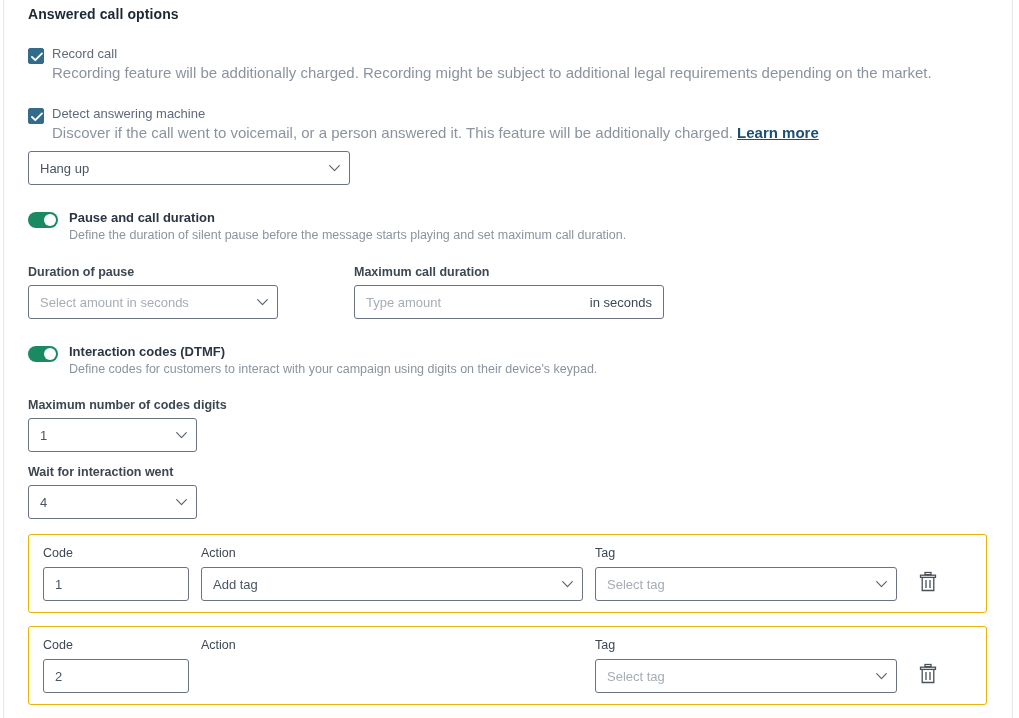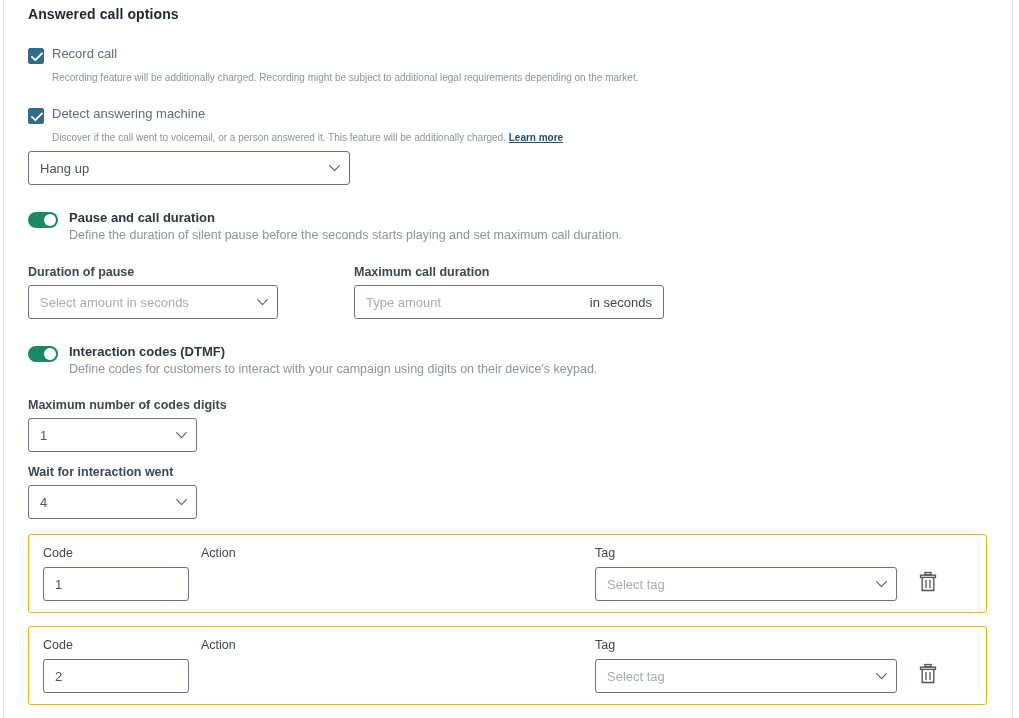--- a/index.html
+++ b/index.html
@@ -41,21 +41,21 @@
     width: 16px; height: 16px; border-radius: 2px;
     background: #336b8a; border: 1px solid #336b8a;
   }
   .cb svg { position: absolute; left: 2px; top: 3px; }
   .cb-label {
     position: absolute; left: 24px; top: 0;
     font-size: 13px; color: #5f6b7a; white-space: nowrap;
   }
   .cb-desc {
     position: absolute; left: 24px; top: 18px;
-    font-size: 10px; color: #8b949e; white-space: nowrap; margin-top: 8px;
+    font-size: 15px; color: #8b949e; white-space: nowrap;
   }
   .cb-desc a {
     color: #1d4f73; font-weight: bold; text-decoration: underline;
   }
 
   
   .field {
     position: absolute;
     border: 1px solid #6b7280;
     border-radius: 3px;
@@ -171,21 +171,21 @@
           <path d="M0.7 0.7 L5.5 5.6 L10.3 0.7" fill="none" stroke="#5a6470" stroke-width="1.2" stroke-linecap="round" stroke-linejoin="round"></path>
         </svg>
       </span>
     </div>
 
     <div class="toggle-row" style="top:210px;">
       <div class="tg">
         <div class="knob"></div>
       </div>
       <div class="tg-label">Pause and call duration</div>
-      <div class="tg-desc">Define the duration of silent pause before the seconds starts playing and set maximum call duration.</div>
+      <div class="tg-desc">Define the duration of silent pause before the message starts playing and set maximum call duration.</div>
     </div>
 
     <div class="flabel" style="left:28px; top:265px;">Duration of pause</div>
     <div class="field" style="left:28px; top:285px; width:250px;">
       <span class="val ph">Select amount in seconds</span>
       <span class="chev">
         <svg width="11" height="7" viewBox="0 0 11 7">
           <path d="M0.7 0.7 L5.5 5.6 L10.3 0.7" fill="none" stroke="#5a6470" stroke-width="1.2" stroke-linecap="round" stroke-linejoin="round"></path>
         </svg>
       </span>
@@ -227,20 +227,28 @@
 
     <div class="card" style="top:534px; height:79px;">
       <div class="clabel" style="left:14px; top:11px;">Code</div>
       <div class="clabel" style="left:172px; top:11px;">Action</div>
       <div class="clabel" style="left:566px; top:11px;">Tag</div>
 
       <div class="field" style="left:14px; top:32px; width:146px;">
         <span class="val">1</span>
       </div>
 
+      <div class="field" style="left:172px; top:32px; width:382px;">
+        <span class="val">Add tag</span>
+        <span class="chev">
+          <svg width="11" height="7" viewBox="0 0 11 7">
+            <path d="M0.7 0.7 L5.5 5.6 L10.3 0.7" fill="none" stroke="#5a6470" stroke-width="1.2" stroke-linecap="round" stroke-linejoin="round"></path>
+          </svg>
+        </span>
+      </div>
 
       <div class="field" style="left:566px; top:32px; width:302px;">
         <span class="val ph">Select tag</span>
         <span class="chev">
           <svg width="11" height="7" viewBox="0 0 11 7">
             <path d="M0.7 0.7 L5.5 5.6 L10.3 0.7" fill="none" stroke="#5a6470" stroke-width="1.2" stroke-linecap="round" stroke-linejoin="round"></path>
           </svg>
         </span>
       </div>
 

